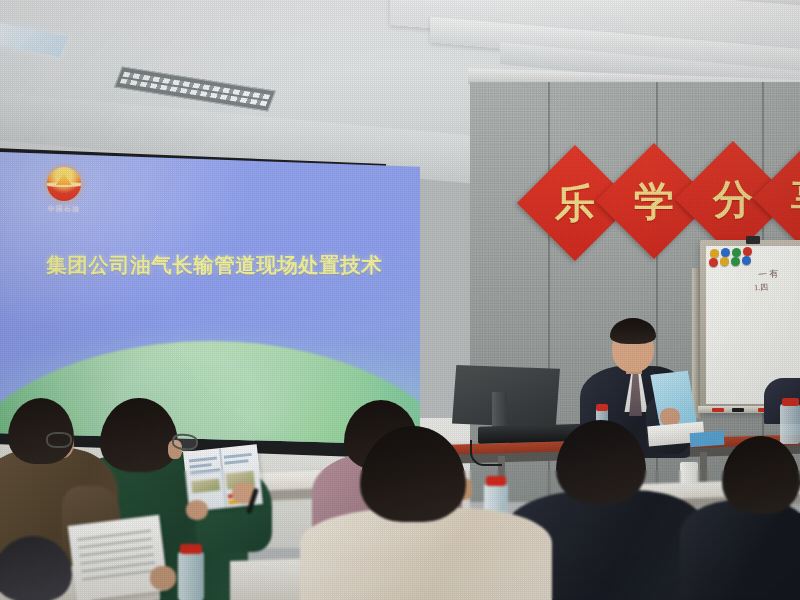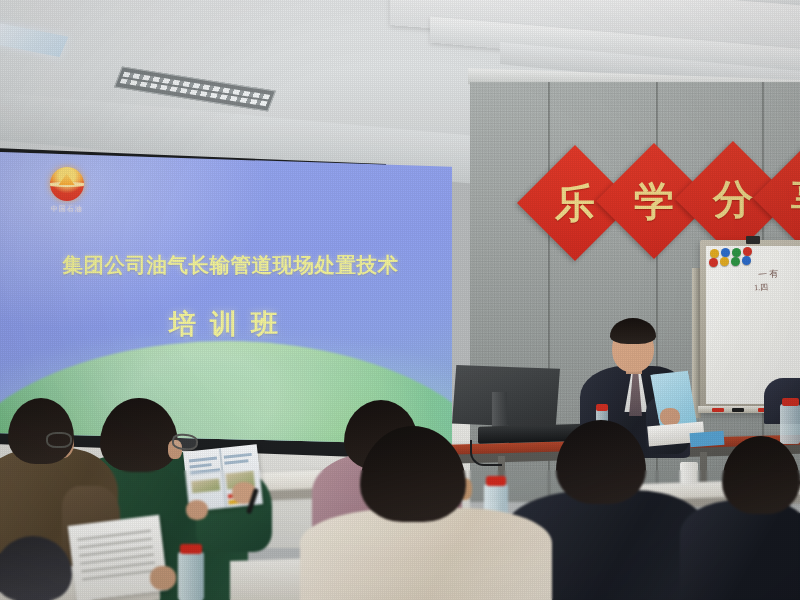--- a/index.html
+++ b/index.html
@@ -56,24 +56,24 @@
       repeating-linear-gradient(90deg,rgba(0,0,0,.03) 0 1px,transparent 1px 3px);}
   .seam{position:absolute;top:0;bottom:0;width:2px;background:rgba(60,64,62,.33);}
   #wall-cap{left:468px;top:74px;width:334px;height:16px;
     background:linear-gradient(180deg,#eff0ef,#c9ccca);transform:skewY(2deg);}
 
   
   #screen-frame{left:-6px;top:148px;width:392px;height:310px;
     background:#1d1f21;
     clip-path:polygon(0 0, 100% 5.2%, 100% 100%, 0 95.5%);
     box-shadow:0 4px 14px rgba(0,0,0,.35);}
-  #screen{left:0px;top:152px;width:452px;height:296px;
+  #screen{left:0px;top:152px;width:376px;height:296px;
     clip-path:polygon(0 0, 100% 5.0%, 100% 99%, 0 95%);
     background:linear-gradient(165deg,#97a7f0 0%,#8fa0ee 45%,#8fa4ea 68%,#93b6d8 100%);
-    overflow:hidden;}
+    overflow:hidden;padding-left:44px;}
   #screen .glow{position:absolute;left:-10%;top:-20%;width:70%;height:80%;
     background:radial-gradient(ellipse at 35% 40%,rgba(255,255,255,.30),rgba(255,255,255,0) 70%);}
   
   #globe{position:absolute;left:-14%;top:64%;width:128%;height:92%;
     border-radius:50% 50% 45% 45%/ 60% 60% 40% 40%;
     background:
       radial-gradient(ellipse at 46% 22%,rgba(255,255,255,.45) 0 16%,rgba(255,255,255,0) 52%),
       radial-gradient(ellipse at 30% 40%,#6fbf7a 0 18%,rgba(111,191,122,0) 55%),
       radial-gradient(ellipse at 58% 34%,#8fd38a 0 16%,rgba(143,211,138,0) 50%),
       radial-gradient(ellipse at 74% 44%,#7ec8a8 0 16%,rgba(126,200,168,0) 55%),
@@ -333,21 +333,20 @@
   <div class="abs" id="screen-frame"></div>
   <div class="abs" id="screen">
     <div class="glow"></div>
     <div id="globe-halo"></div>
     <div id="globe"></div>
     <div id="logo">
       <div class="sun"></div>
       <div class="ltext">中国石油</div>
     </div>
     <div id="slide-title">集团公司油气长输管道现场处置技术</div>
-    <div id="slide-sub">培训班</div>
   </div>
 
   <div class="abs diamond" id="d1">
     <span>乐</span>
   </div>
   <div class="abs diamond" id="d2">
     <span>学</span>
   </div>
   <div class="abs diamond" id="d3">
     <span>分</span>

